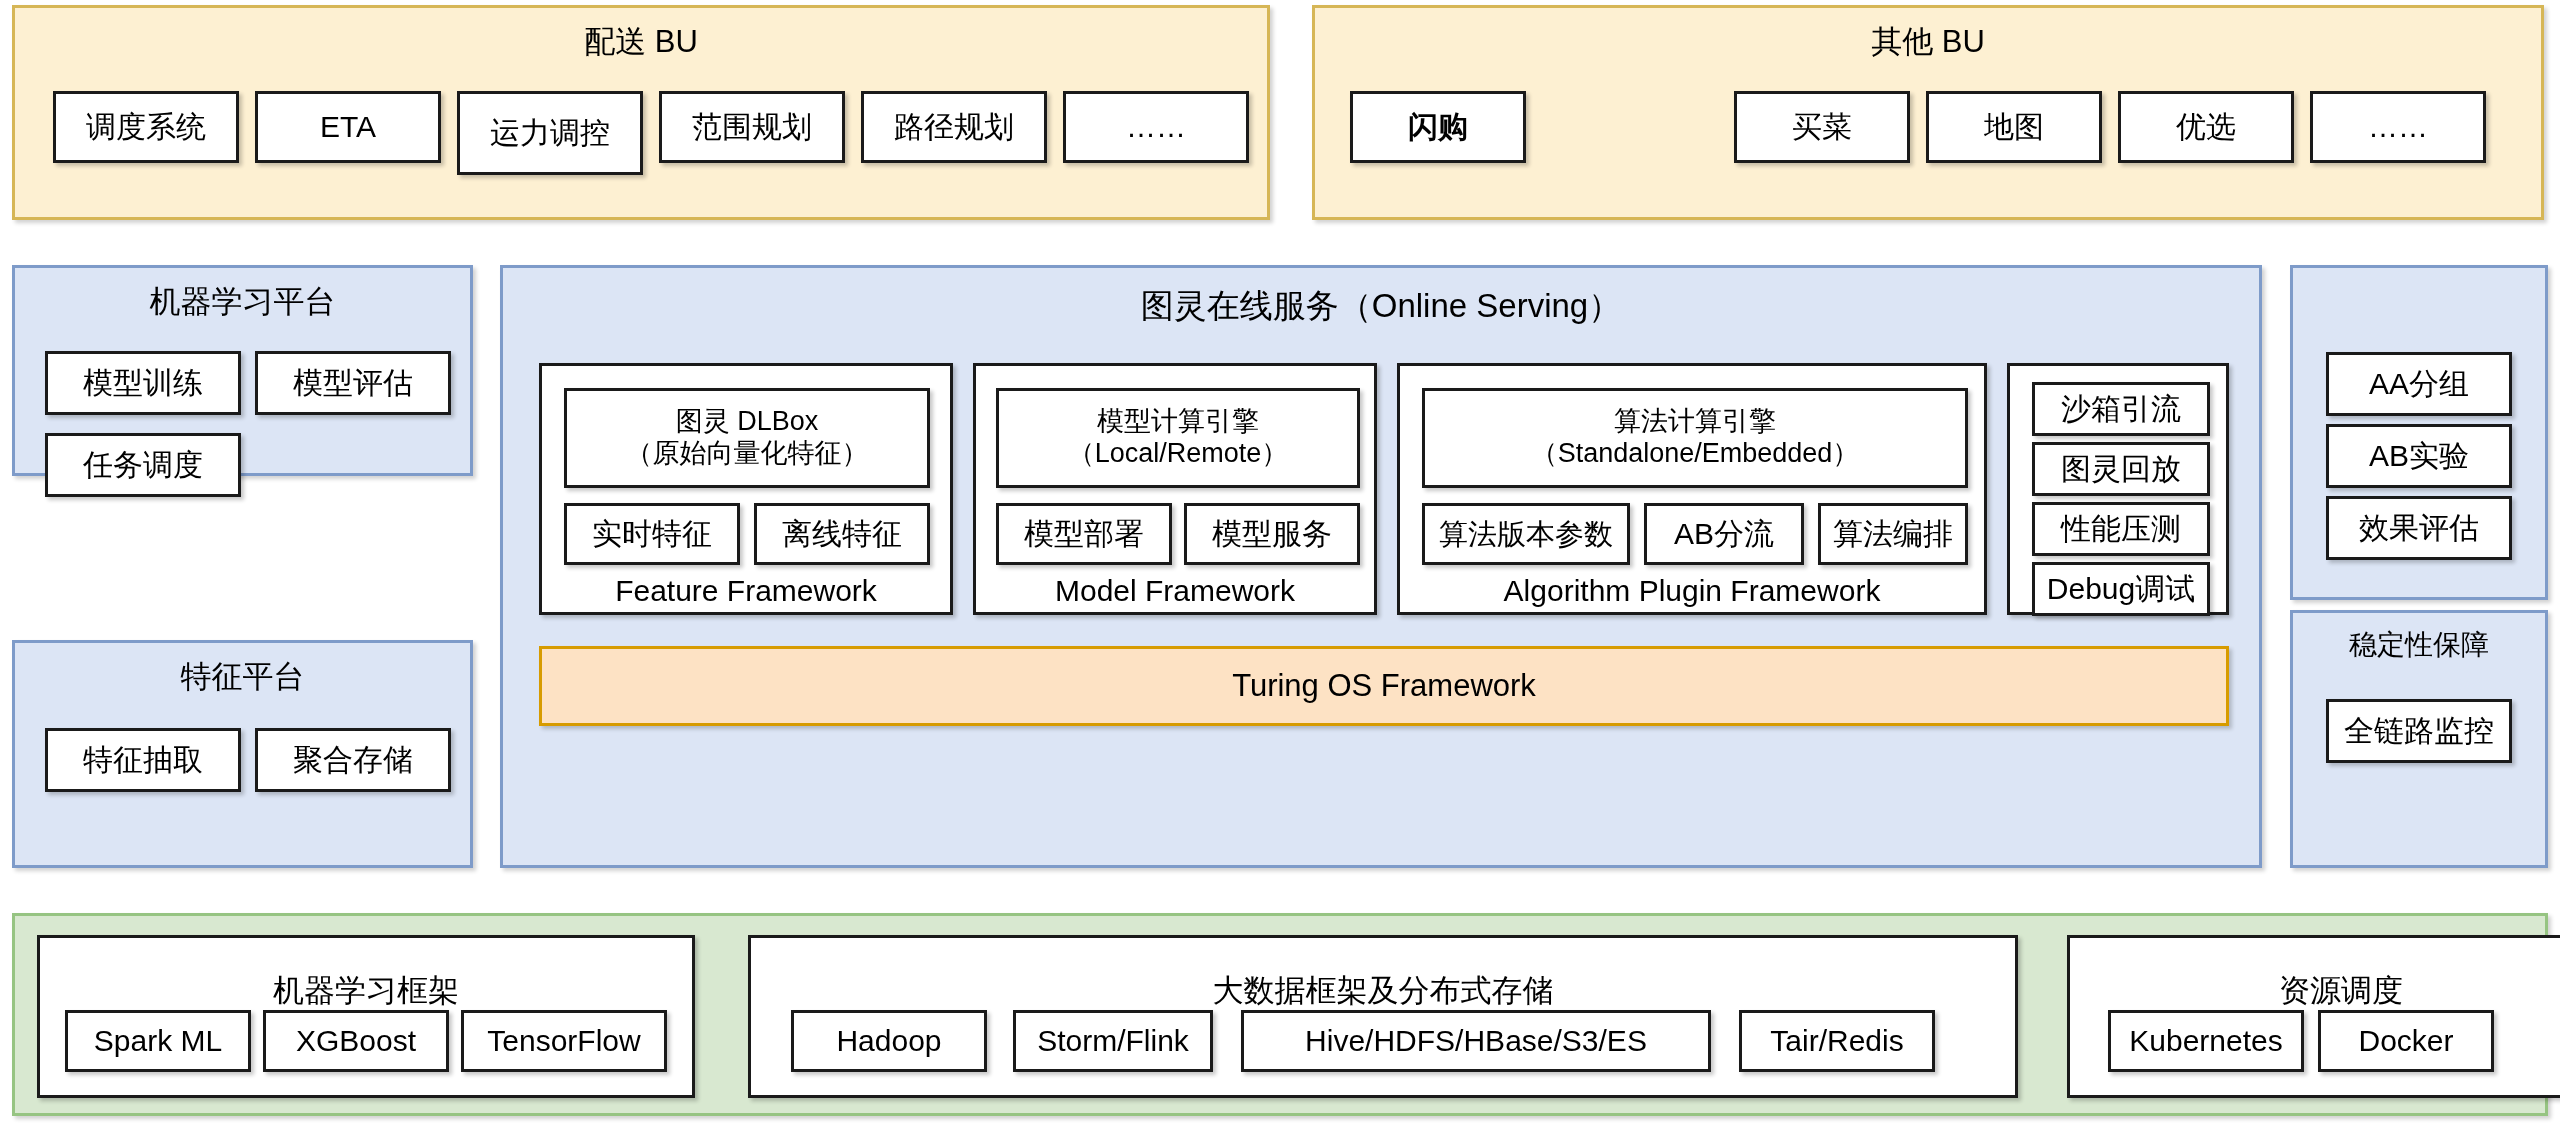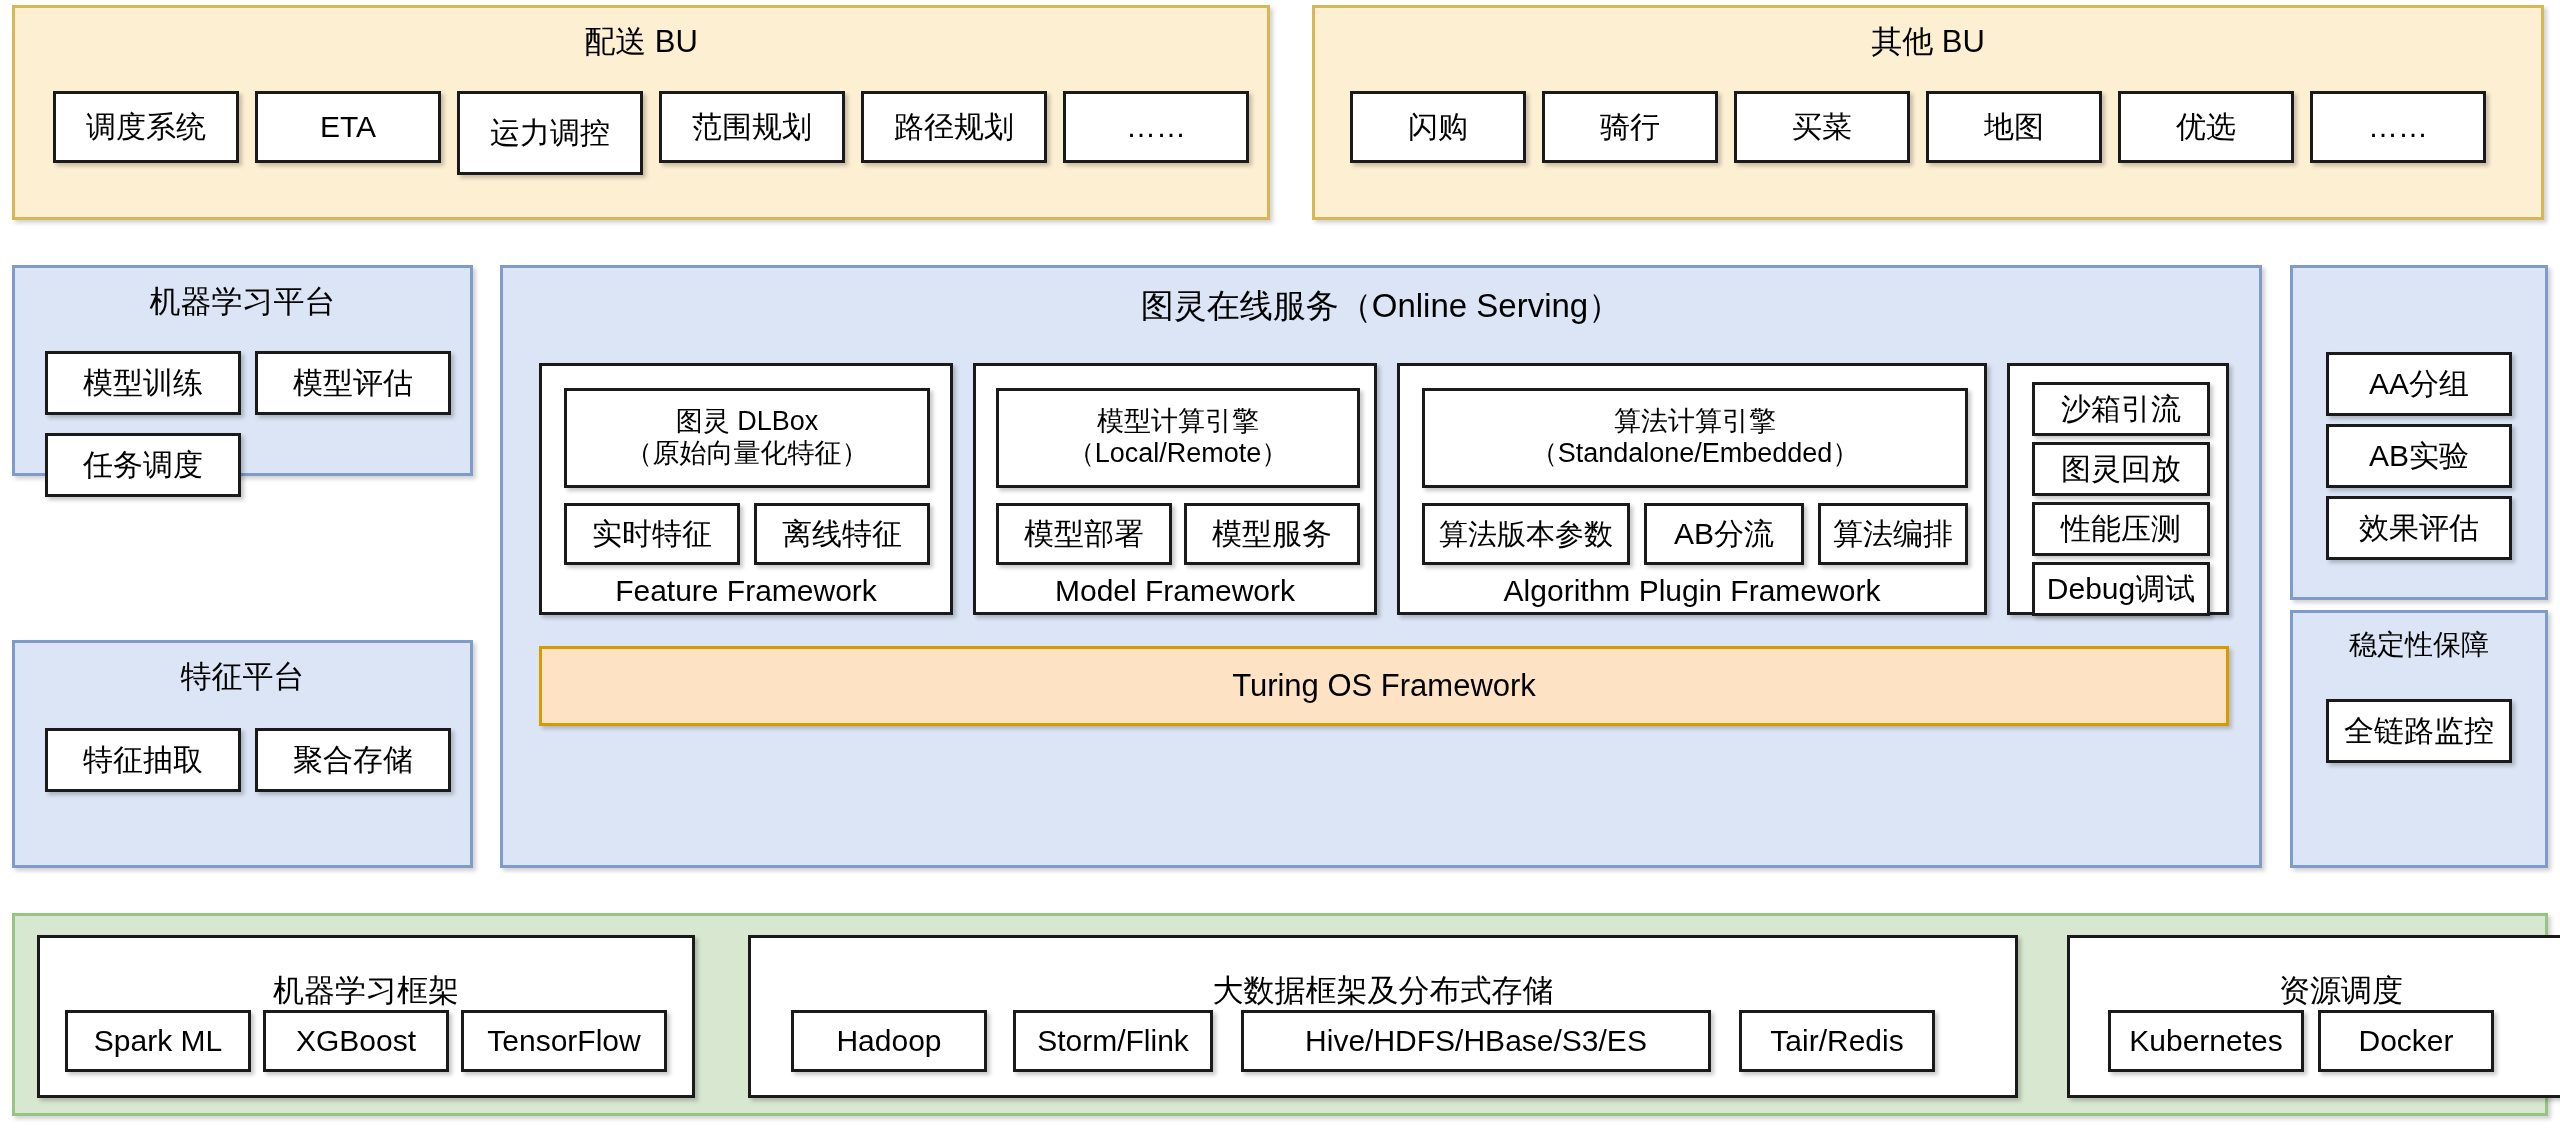--- a/index.html
+++ b/index.html
@@ -128,22 +128,21 @@
     <div class="box" style="left:38px; top:83px; width:186px; height:72px;">调度系统</div>
     <div class="box" style="left:240px; top:83px; width:186px; height:72px;">ETA</div>
     <div class="box" style="left:442px; top:83px; width:186px; height:84px;">运力调控</div>
     <div class="box" style="left:644px; top:83px; width:186px; height:72px;">范围规划</div>
     <div class="box" style="left:846px; top:83px; width:186px; height:72px;">路径规划</div>
     <div class="box" style="left:1048px; top:83px; width:186px; height:72px;">……</div>
   </div>
 
   <div class="panel panel-yellow" style="left:1312px; top:5px; width:1232px; height:215px;">
     <div class="panel-title">其他 BU</div>
-    <div class="box" style="left:35px; top:83px; width:176px; height:72px;">闪购</div>
-    <div class="box" style="left:227px; top:83px; width:176px; height:72px;">骑行</div>
+    <div class="box" style="left:35px; top:83px; width:176px; height:72px;font-weight:bold;">闪购</div>
     <div class="box" style="left:419px; top:83px; width:176px; height:72px;">买菜</div>
     <div class="box" style="left:803px; top:83px; width:176px; height:72px;">优选</div>
     <div class="box" style="left:611px; top:83px; width:176px; height:72px;">地图</div>
     <div class="box" style="left:995px; top:83px; width:176px; height:72px;">……</div>
   </div>
 
   <div class="panel panel-blue" style="left:12px; top:265px; width:461px; height:211px;">
     <div class="panel-title">机器学习平台</div>
     <div class="box" style="left:30px; top:83px; width:196px; height:64px;">模型训练</div>
     <div class="box" style="left:240px; top:83px; width:196px; height:64px;">模型评估</div>

